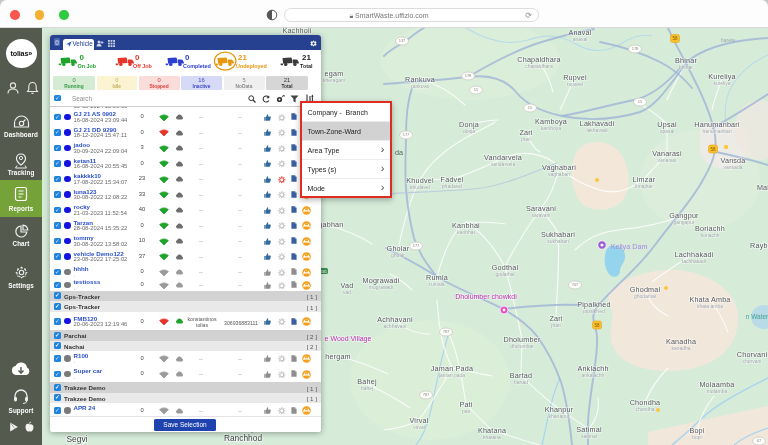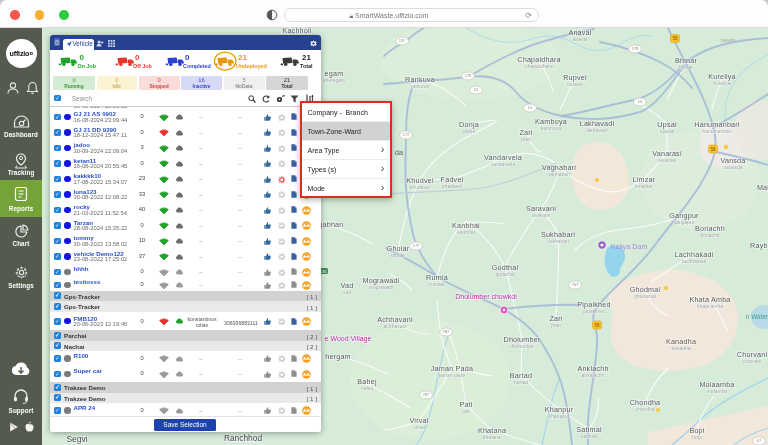--- a/index.html
+++ b/index.html
@@ -265,21 +265,21 @@
 <text x="757" y="319" font-size="6.5" fill="#45a196" text-anchor="middle">n Water</text>
 <rect x="320" y="268" width="8" height="6" rx="1.5" fill="#3e8e50"></rect>
       <text x="324" y="272.5" font-size="3.5" fill="#fff" text-anchor="middle">181</text>
 <circle cx="658" cy="410" r="2" fill="#f9c83c"></circle>
       <circle cx="726" cy="147" r="2.2" fill="#f9c83c"></circle>
       <circle cx="666" cy="288" r="2" fill="#f9c83c"></circle>
       <circle cx="597" cy="180" r="2" fill="#f9c83c"></circle>
 </svg>
 <div id="side">
 <div class="abs" style="left:5.8px;top:11px;width:31px;height:29px;border-radius:50%;background:#fff;"></div>
-<div class="abs" style="left:5.8px;top:21px;width:31px;text-align:center;font-size:7.2px;font-weight:bold;color:#111;letter-spacing:-.2px;">uffizio»</div>
+<div class="abs" style="left:5.8px;top:21px;width:31px;text-align:center;font-size:7.2px;font-weight:bold;color:#111;letter-spacing:-.2px;">tolias»</div>
 <svg class="abs" style="left:6px;top:53px" width="14" height="14" viewBox="0 0 14 14">
 <circle cx="7" cy="4.5" r="2.6" fill="none" stroke="#e8e8e2" stroke-width="1.1"></circle>
 <path d="M2,12.5 C2,9.5 4,8 7,8 C10,8 12,9.5 12,12.5" fill="none" stroke="#e8e8e2" stroke-width="1.1"></path>
       </svg>
 <svg class="abs" style="left:26px;top:53px" width="13" height="14" viewBox="0 0 13 14">
 <path d="M6.5,1.5 C4,1.5 2.8,3.5 2.8,5.5 L2.8,8.5 L1.5,10.5 L11.5,10.5 L10.2,8.5 L10.2,5.5 C10.2,3.5 9,1.5 6.5,1.5 Z" fill="none" stroke="#e8e8e2" stroke-width="1.1"></path>
 <path d="M5.2,11.8 a1.3,1.3 0 0 0 2.6,0" fill="#e8e8e2"></path>
       </svg>
 <svg class="abs" style="left:12.5px;top:86px" width="17" height="16" viewBox="0 0 17 16">
 <path d="M1.5,13 L1.5,9 A7,7 0 0 1 15.5,9 L15.5,13 Z" fill="none" stroke="#eee" stroke-width="1.2"></path>

